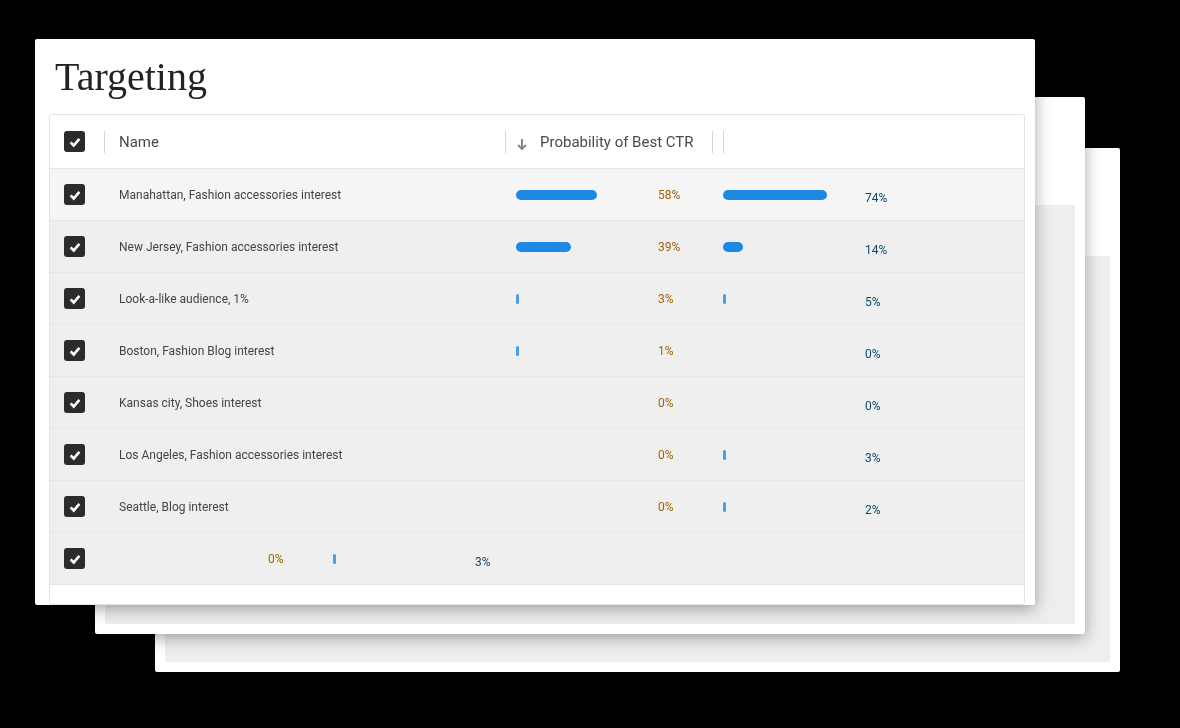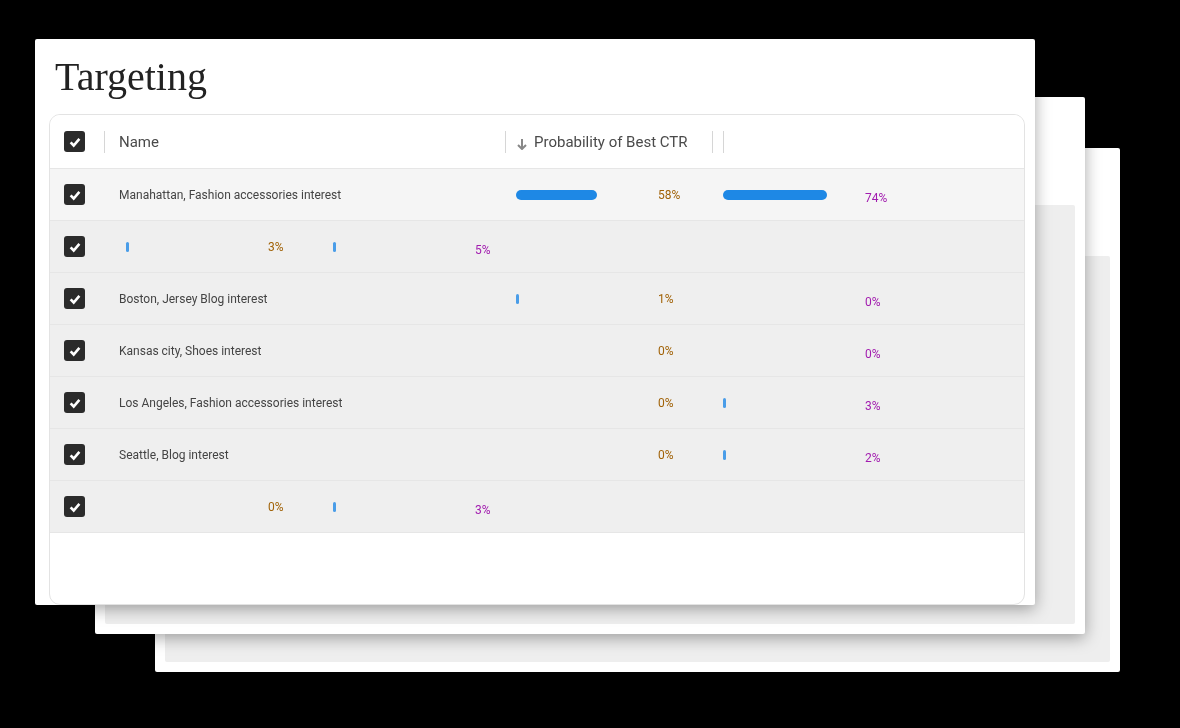--- a/index.html
+++ b/index.html
@@ -54,21 +54,21 @@
     .title {
       font-family: Georgia, "Times New Roman", serif;
       font-size: 40px;
       font-weight: 400;
       color: #222;
       padding: 0 16px 14px 16px;
     }
     .table-wrap {
       margin: 0 10px;
       border: 1px solid #e3e3e3;
-      border-radius: 11px;
+      border-radius: 3px;
       flex: 1;
       overflow: hidden;
       display: flex;
       flex-direction: column;
     }
     .row {
       display: flex;
       align-items: center;
       height: 52px;
       padding: 0 14px;
@@ -131,34 +131,34 @@
       color: #a16207;
     }
     .cell-cpc-bar {
       flex: 0 0 142px;
       display: flex;
       align-items: center;
     }
     .cell-cpc-label {
       flex: 0 0 54px;
       text-align: left;
-      color: #a21caf;
+      color: #0c4a6e;
       margin-top: 7px;
     }
     .header-col {
       display: flex;
       align-items: center;
       gap: 6px;
       color: #4a4a4a;
     }
     .header-col-spread {
       flex: 0 0 196px;
       display: flex;
       align-items: center;
-      gap: 6px;
+      gap: 12px;
       color: #4a4a4a;
     }
     .sort-icon {
       width: 12px;
       height: 12px;
     }
     .sort-icon svg {
       width: 12px;
       height: 12px;
       stroke: #888;
@@ -243,41 +243,63 @@
         </div>
         <div class="row data">
           <div class="cell-check">
             <div class="checkbox">
               <svg viewBox="0 0 16 16">
                 <polyline points="3,8.5 6.5,12 13,4.5"></polyline>
               </svg>
             </div>
           </div>
           <div class="vdiv" style="visibility: hidden;"></div>
+          <div class="cell-name">New Jersey, Fashion accessories interest</div>
           <div style="width: 11px;"></div>
           <div class="cell-ctr-bar">
+            <div class="bar" style="width: 54.6px;"></div>
+          </div>
+          <div class="cell-ctr-label">39%</div>
+          <div style="width: 11px;"></div>
+          <div class="cell-cpc-bar">
+            <div class="bar" style="width: 19.6px;"></div>
+          </div>
+          <div class="cell-cpc-label">14%</div>
+        </div>
+        <div class="row data">
+          <div class="cell-check">
+            <div class="checkbox">
+              <svg viewBox="0 0 16 16">
+                <polyline points="3,8.5 6.5,12 13,4.5"></polyline>
+              </svg>
+            </div>
+          </div>
+          <div class="vdiv" style="visibility: hidden;"></div>
+          <div class="cell-name">Look-a-like audience, 1%</div>
+          <div style="width: 11px;"></div>
+          <div class="cell-ctr-bar">
             <div class="bar thin"></div>
           </div>
           <div class="cell-ctr-label">3%</div>
           <div style="width: 11px;"></div>
           <div class="cell-cpc-bar">
             <div class="bar thin"></div>
           </div>
           <div class="cell-cpc-label">5%</div>
         </div>
         <div class="row data">
           <div class="cell-check">
             <div class="checkbox">
               <svg viewBox="0 0 16 16">
                 <polyline points="3,8.5 6.5,12 13,4.5"></polyline>
               </svg>
             </div>
           </div>
           <div class="vdiv" style="visibility: hidden;"></div>
-          <div class="cell-name">Boston, Jersey Blog interest</div>
+          <div class="cell-name">Boston, Fashion Blog interest</div>
           <div style="width: 11px;"></div>
           <div class="cell-ctr-bar">
             <div class="bar thin"></div>
           </div>
           <div class="cell-ctr-label">1%</div>
           <div style="width: 11px;"></div>
           <div class="cell-cpc-bar"></div>
           <div class="cell-cpc-label">0%</div>
         </div>
         <div class="row data">

